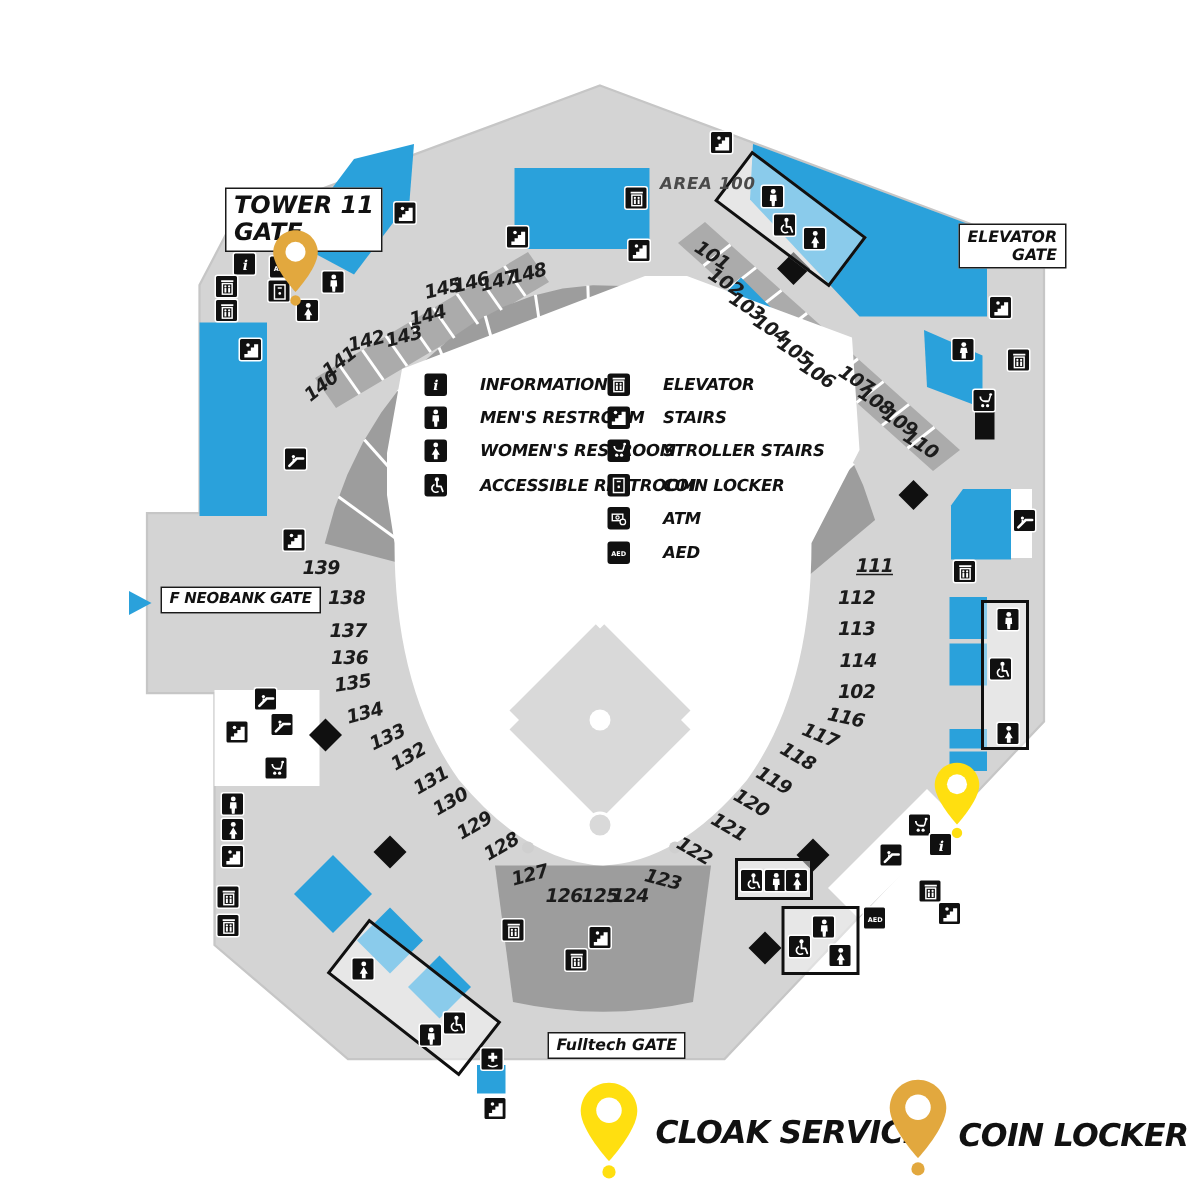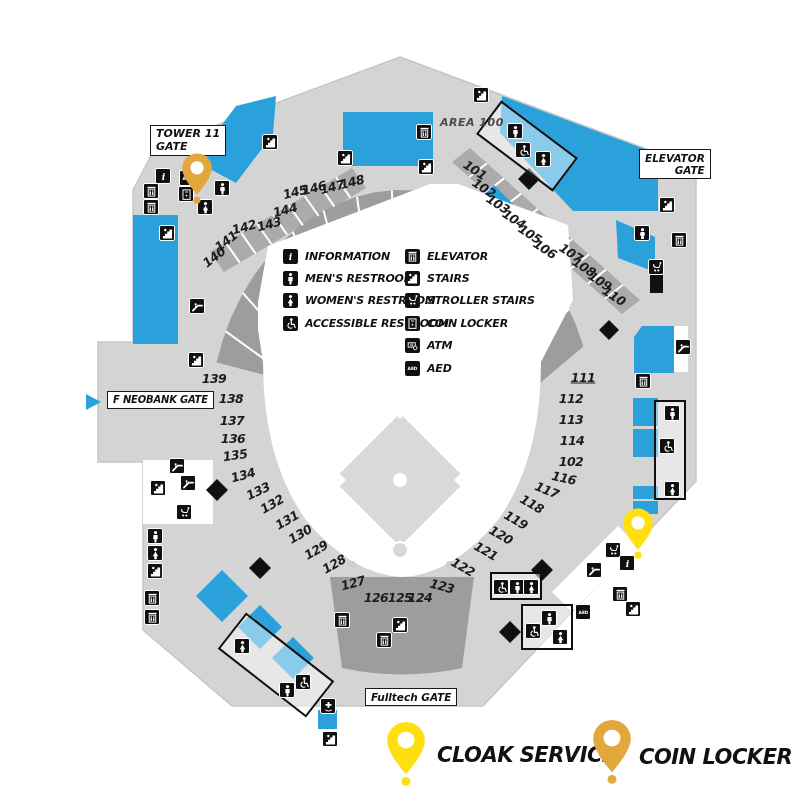--- a/index.html
+++ b/index.html
@@ -6,35 +6,35 @@
   #stage{position:relative;width:800px;height:800px;background:#fff;overflow:hidden;
          font-family:"DejaVu Sans",sans-serif;}
   #base{position:absolute;left:0;top:0;}
   .tile{position:absolute;width:16px;height:16px;background:#101010;border:1px solid #fff;
         border-radius:2px;display:flex;align-items:center;justify-content:center;box-sizing:border-box;z-index:6;}
   .tile svg{width:13px;height:13px;display:block;}
   .section-num{position:absolute;transform:translate(-50%,-50%);font-size:12.5px;font-weight:bold;
         font-style:italic;color:#1c1c1c;z-index:5;letter-spacing:-0.5px;white-space:nowrap;}
   .gate{position:absolute;background:#fff;border:1.5px solid #1a1a1a;color:#111;
         font-weight:bold;font-style:italic;line-height:1.15;padding:2px 5px;z-index:8;white-space:nowrap;}
-  #gate-tower11{left:150px;top:125px;font-size:11px;}
+  #gate-tower11{left:150px;top:125px;font-size:16px;}
   #gate-lipovitan{left:639px;top:149px;font-size:10.5px;text-align:right;}
   #gate-fneobank{left:107px;top:391px;font-size:10px;letter-spacing:-0.2px;}
   #gate-fulltech{left:365px;top:688px;font-size:10.5px;}
   #fneobank-arrow{position:absolute;left:86px;top:394px;width:0;height:0;z-index:8;
         border-top:8px solid transparent;border-bottom:8px solid transparent;border-left:15px solid var(--blue);}
   #area-label{position:absolute;left:440px;top:116px;color:#4a4a4a;font-size:11px;
         font-weight:bold;font-style:italic;z-index:5;letter-spacing:0.5px;}
   .rblock{position:absolute;border:2px solid #101010;background:rgba(255,255,255,0.45);z-index:4;box-sizing:border-box;}
   .legend-col{position:absolute;z-index:7;}
   .legend-row{display:flex;align-items:center;height:22.4px;}
   .legend-row .ltile{width:15px;height:15px;background:#101010;border-radius:2px;flex:0 0 15px;
         display:flex;align-items:center;justify-content:center;}
   .legend-row .ltile svg{width:13px;height:13px;}
-  .legend-row .llabel{margin-left:7px;font-size:11px;font-weight:bold;font-style:italic;color:#111;
+  .legend-row .llabel{margin-left:22px;font-size:11px;font-weight:bold;font-style:italic;color:#111;
         letter-spacing:-0.2px;white-space:nowrap;}
   .map-pin{position:absolute;z-index:9;}
   .map-pin svg{display:block;}
   .bl-pin{position:absolute;z-index:9;}
   .bl-label{position:absolute;font-size:21px;font-weight:bold;font-style:italic;color:#111;
         z-index:9;white-space:nowrap;letter-spacing:-0.5px;}
 </style>
 </head>
 <body>
 

